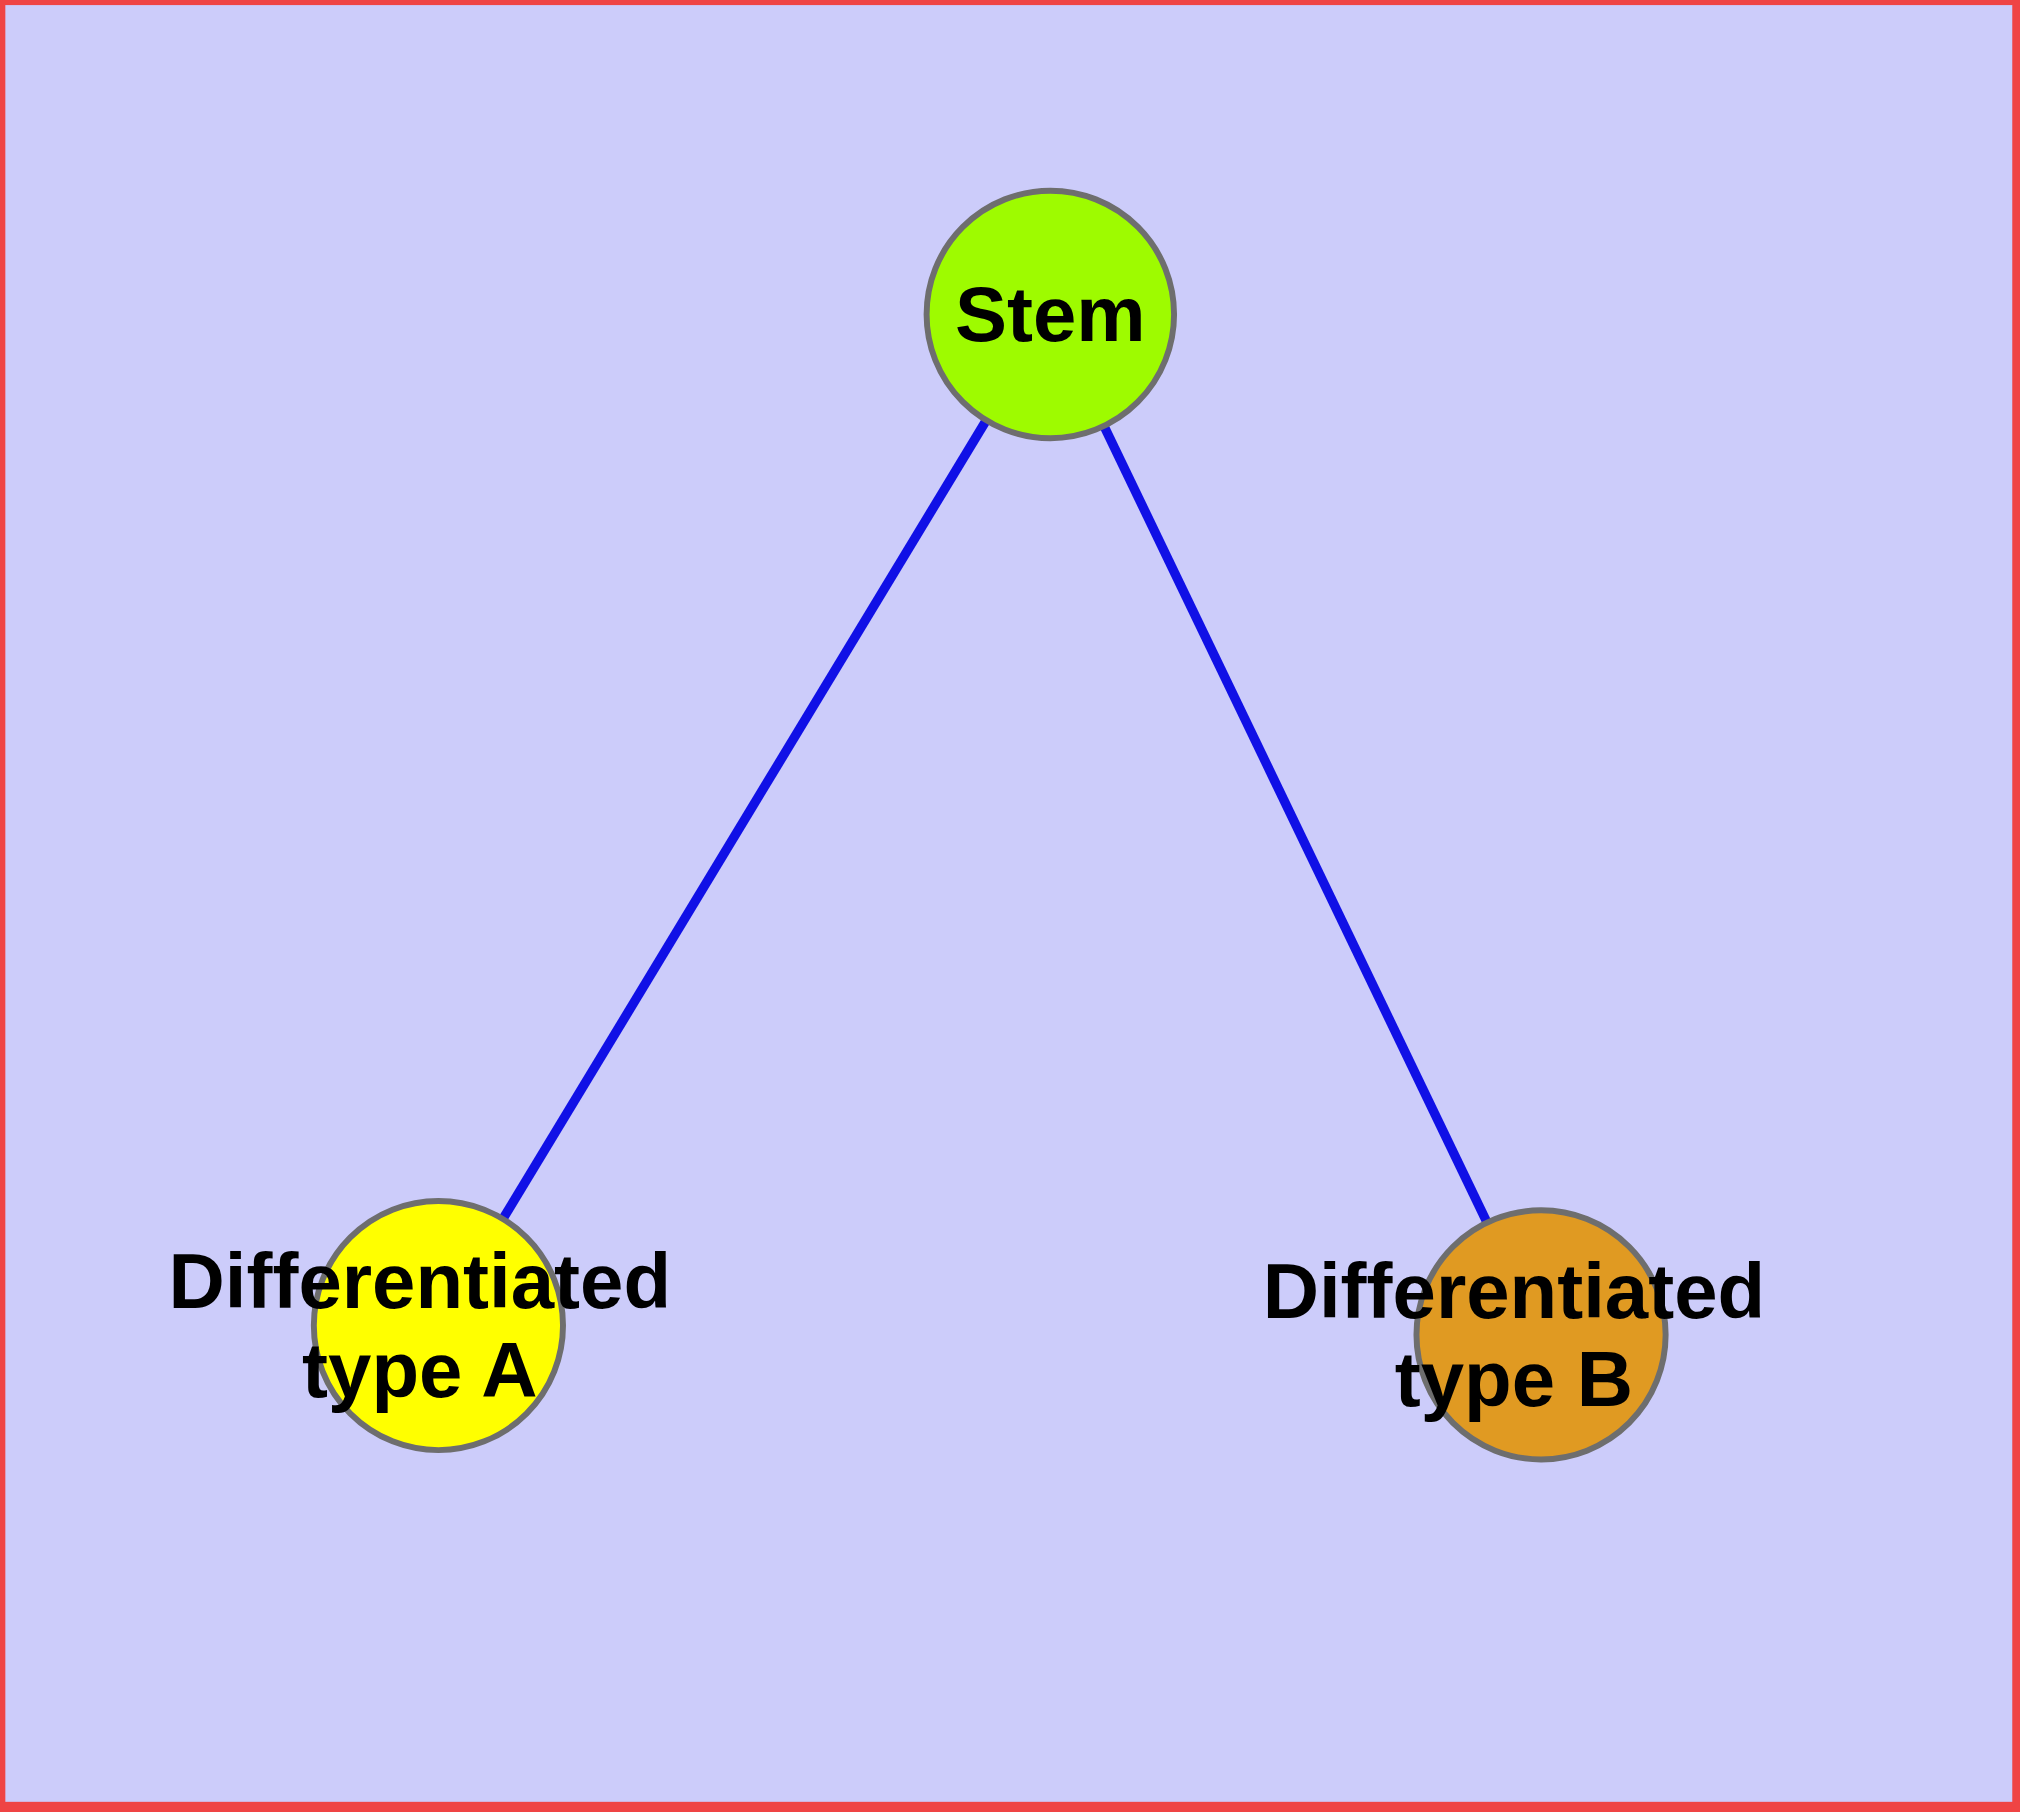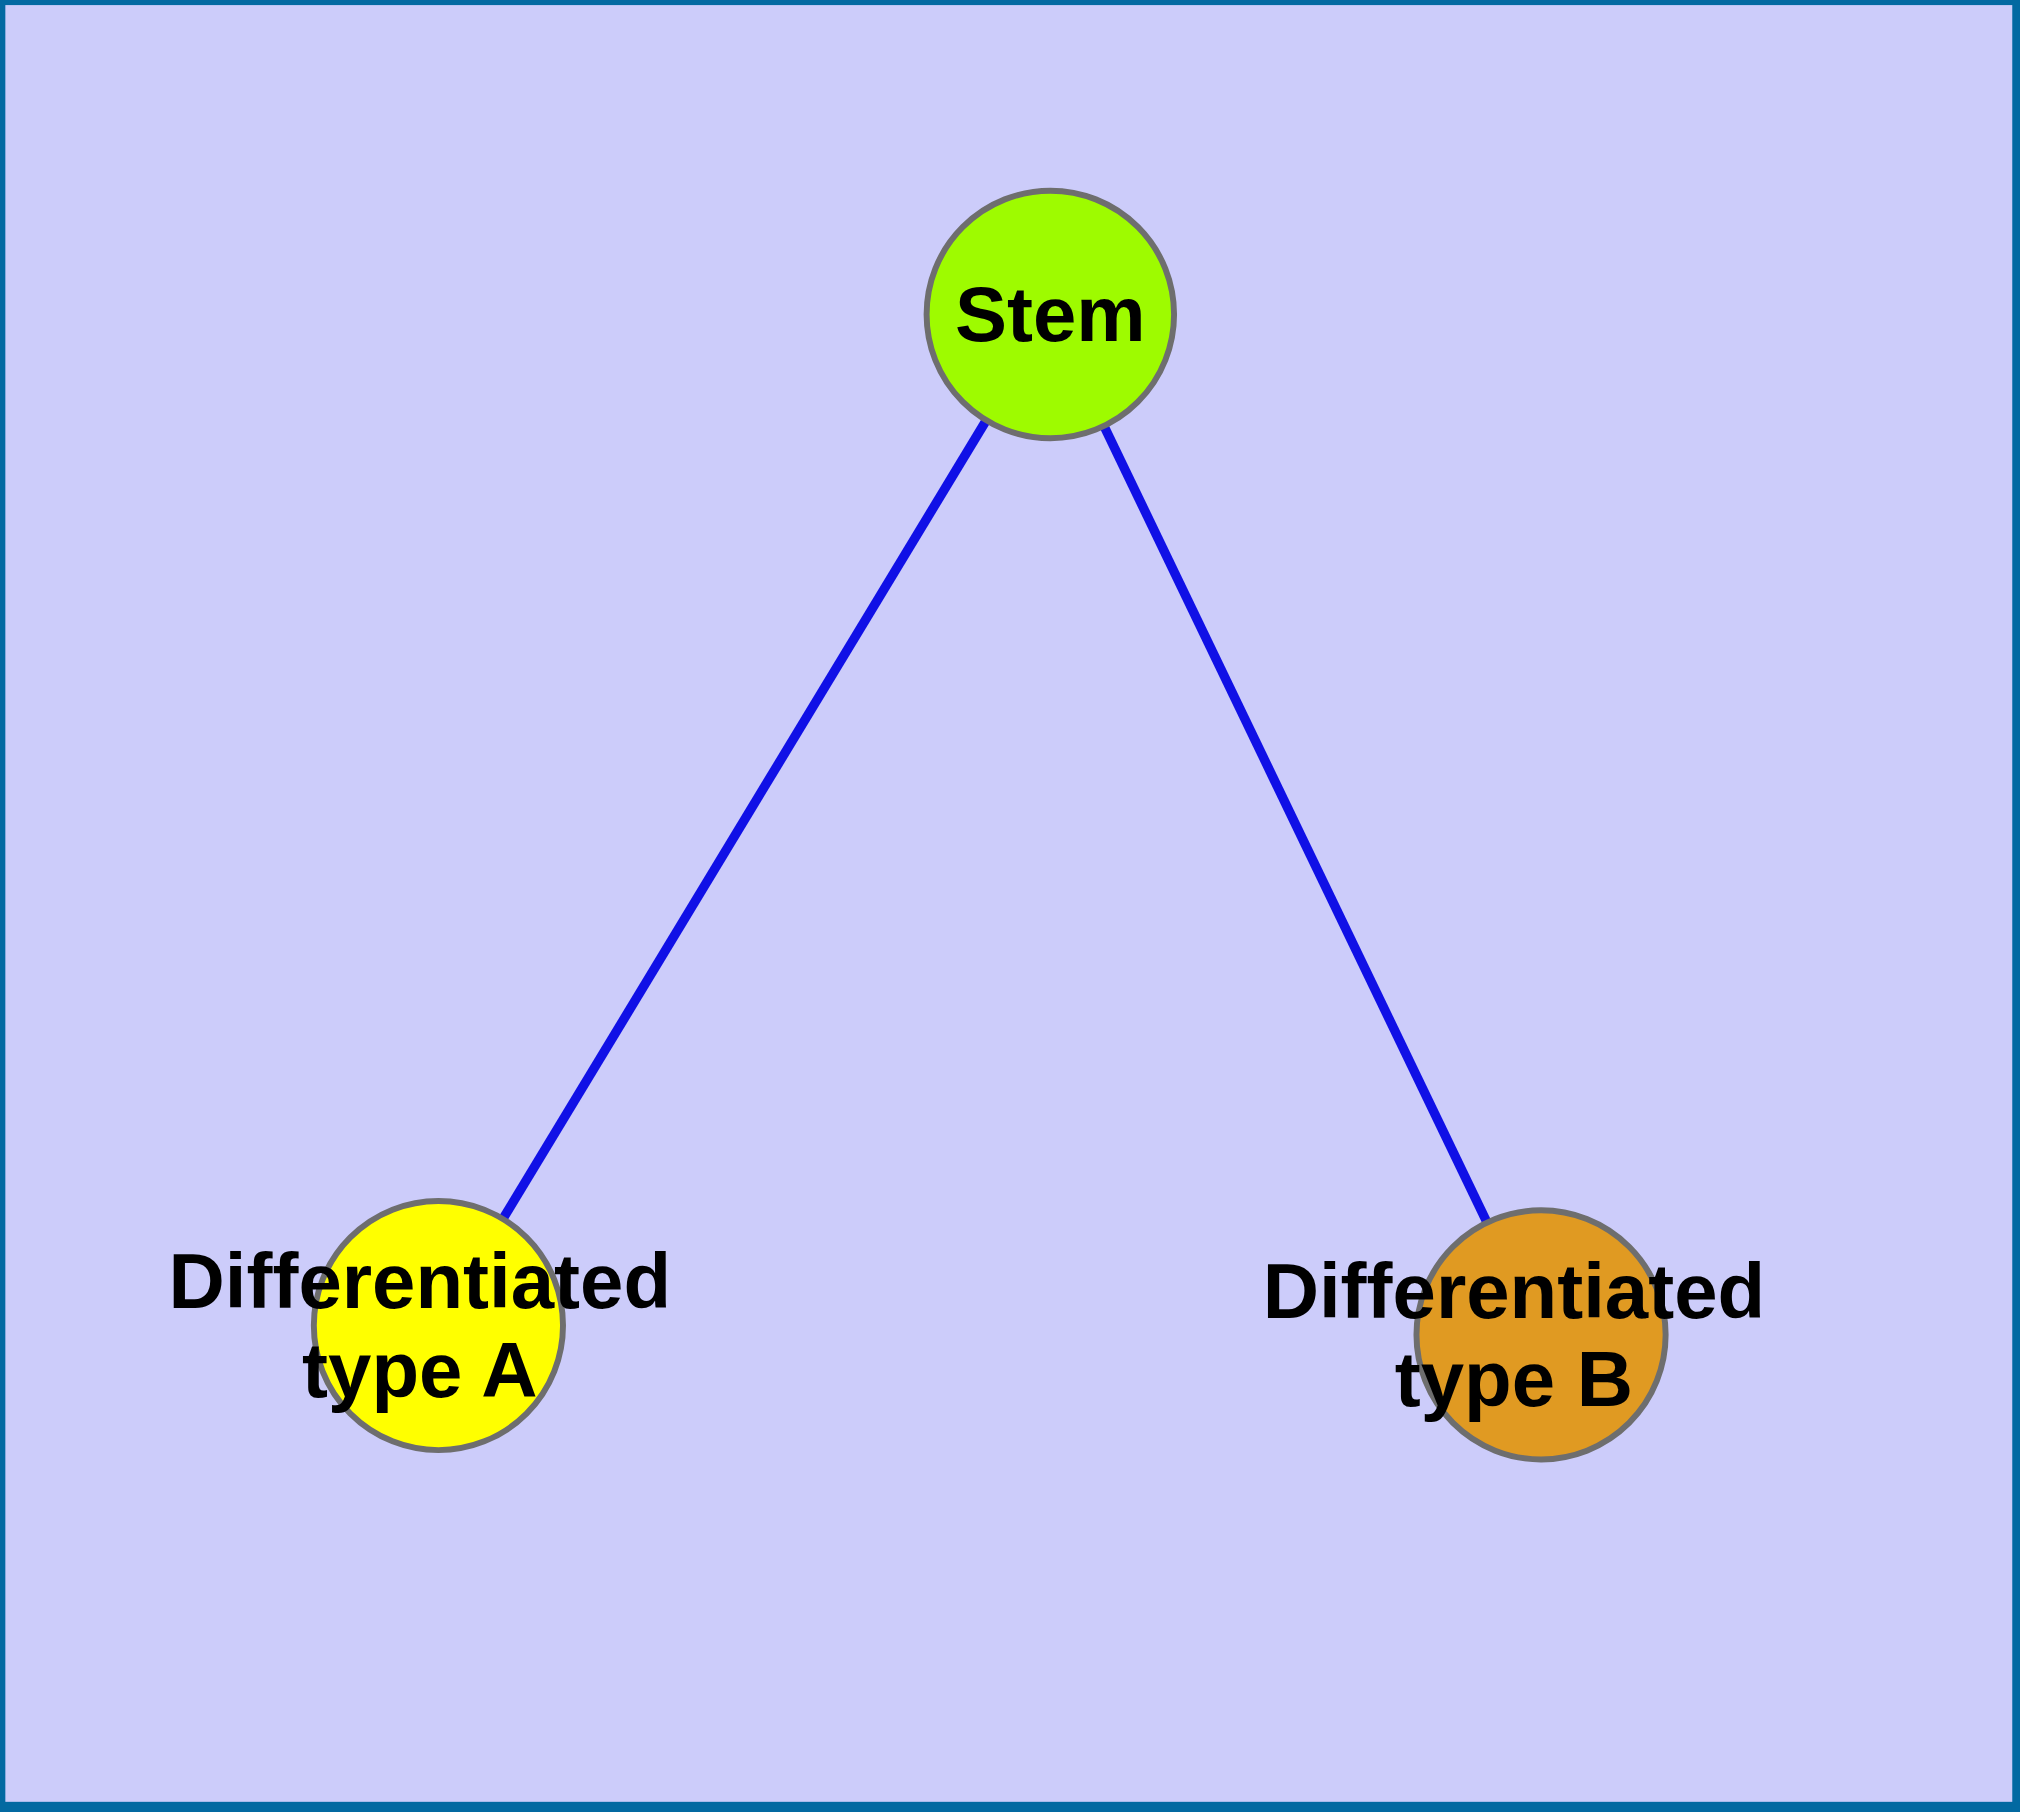--- a/index.html
+++ b/index.html
@@ -10,21 +10,21 @@
   body {
     width: 2021px;
     height: 1812px;
     font-family: "Liberation Sans", sans-serif;
     overflow: hidden;
   }
   #diagram-root {
     position: relative;
     width: 2021px;
     height: 1812px;
-    background: #0369a1;
+    background: #ef4444;
   }
   #graph-svg {
     position: absolute;
     top: 0;
     left: 0;
     display: block;
   }
   .node-label {
     font-family: "Liberation Sans", sans-serif;
     font-weight: bold;

